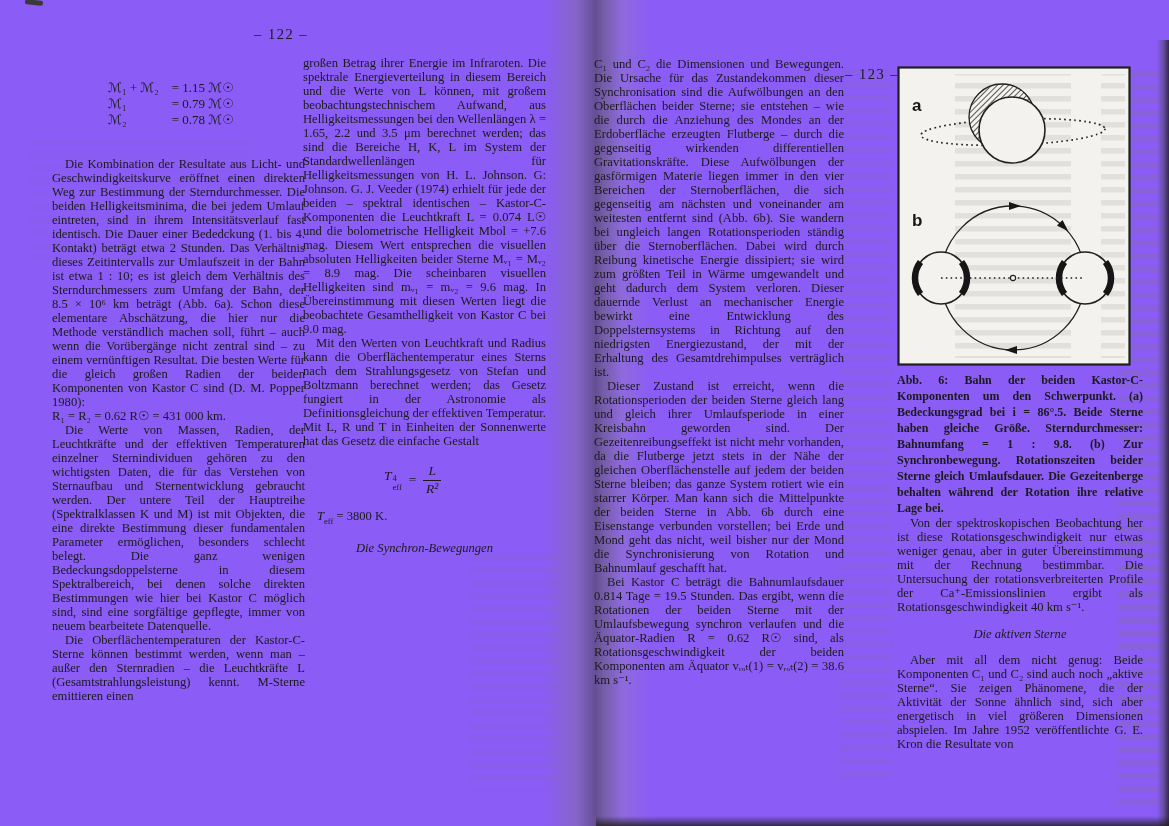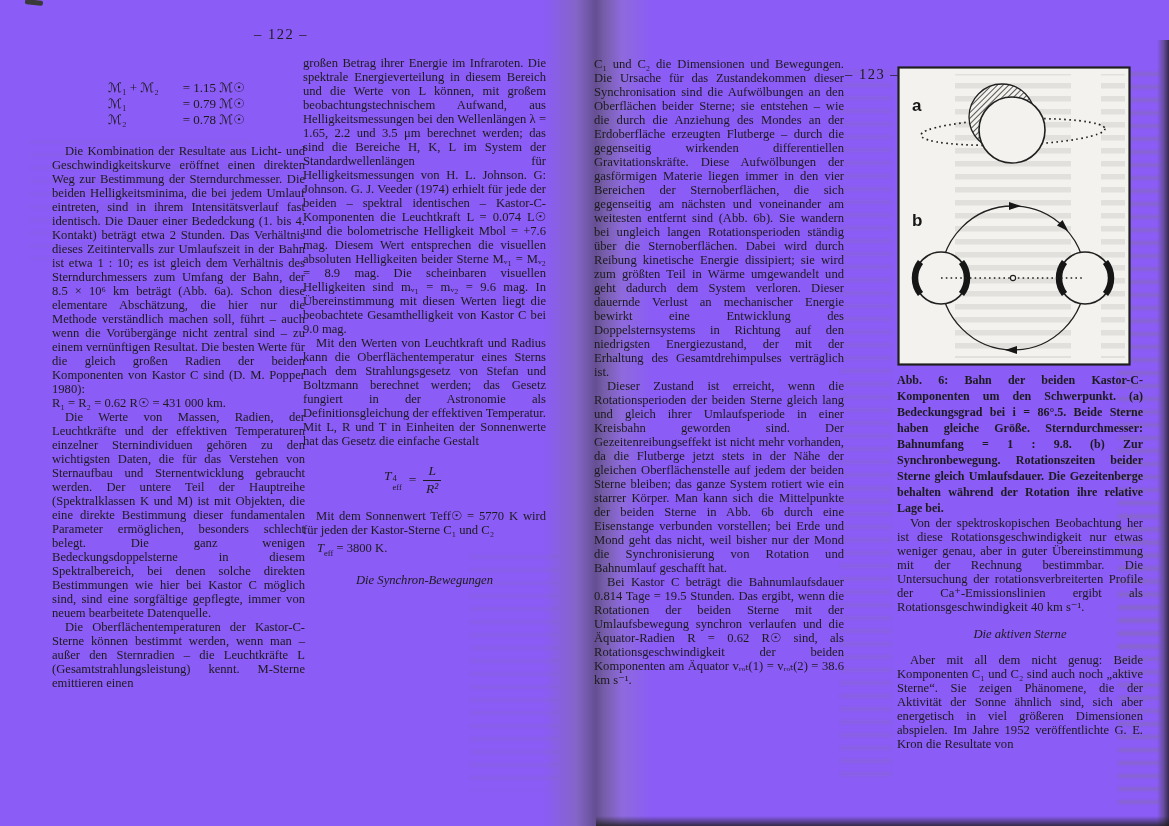--- a/index.html
+++ b/index.html
@@ -18,22 +18,22 @@
     background:linear-gradient(180deg, rgba(0,0,0,0), rgba(30,29,27,.8));}
   .mark-tl{position:absolute;left:25px;top:0;width:18px;height:5px;background:#3a3a38;
     transform:rotate(6deg);border-radius:2px;}
   .bleed{position:absolute;pointer-events:none;filter:blur(.8px);
     background:repeating-linear-gradient(180deg, rgba(125,122,116,.55) 0 4.5px, rgba(0,0,0,0) 4.5px 13px);}
   
   .pagenum{position:absolute;top:26px;font-size:14.5px;letter-spacing:1.5px;}
   .col{position:absolute;text-align:justify;font-size:12.6px;line-height:14px;overflow-wrap:break-word;}
   .col p{margin:0;}
   .col p.ind{text-indent:13px;}
-  .eqblock{margin:6px 0 16px 56px;font-size:13px;line-height:16px;display:grid;
-    grid-template-columns:max-content max-content;column-gap:24px;}
+  .eqblock{margin:6px 0 29px 56px;font-size:13px;line-height:16px;display:grid;
+    grid-template-columns:max-content max-content;column-gap:13px;}
   .eqline{margin:12px 0 12px 2px;}
   .displayeq{display:flex;align-items:center;justify-content:center;gap:7px;
     margin:15px 24px 13px 0;font-size:13.5px;}
   .var{font-style:italic;}
   .ss{display:inline-flex;flex-direction:column;align-items:flex-start;font-size:8.5px;
     line-height:8.5px;transform:translateY(1px);margin-left:1px;}
   .frac{display:inline-flex;flex-direction:column;align-items:center;line-height:1.15;}
   .fr-num{border-bottom:1.2px solid #1b1b1b;padding:0 5px 1px;}
   .teffline{margin:4px 0 2px 14px;}
   .teffline sub{font-size:8.5px;}
@@ -80,21 +80,20 @@
       <span><span class="var">T</span><span class="ss">
             <span>4</span>
             <span>eff</span>
           </span></span>
       <span>=</span>
       <span class="frac">
           <span class="fr-num var">L</span>
           <span class="var">R²</span>
         </span>
     </div>
-    <p class="ind">Mit dem Sonnenwert Teff☉ = 5770 K wird für jeden der Kastor-Sterne C₁ und C₂</p>
     <div class="teffline"><span class="var">T</span><sub>eff</sub><span> = 3800 K.</span></div>
     <div class="subheading">Die Synchron-Bewegungen</div>
   </div>
 
   <div class="pagenum" style="left:845px;margin-top:40px;">– 123 –</div>
 
   <div class="col" style="left:594px;top:57px;width:250px;">
     <p>C₁ und C₂ die Dimensionen und Bewegungen. Die Ursache für das Zustandekommen dieser Synchronisation sind die Aufwölbungen an den Oberflächen beider Sterne; sie entstehen – wie die durch die Anziehung des Mondes an der Erdoberfläche erzeugten Flutberge – durch die gegenseitig wirkenden differentiellen Gravitationskräfte. Diese Aufwölbungen der gasförmigen Materie liegen immer in den vier Bereichen der Sternoberflächen, die sich gegenseitig am nächsten und voneinander am weitesten entfernt sind (Abb. 6b). Sie wandern bei ungleich langen Rotationsperioden ständig über die Sternoberflächen. Dabei wird durch Reibung kinetische Energie dissipiert; sie wird zum größten Teil in Wärme umgewandelt und geht dadurch dem System verloren. Dieser dauernde Verlust an mechanischer Energie bewirkt eine Entwicklung des Doppelsternsystems in Richtung auf den niedrigsten Energiezustand, der mit der Erhaltung des Gesamtdrehimpulses verträglich ist.</p>
     <p class="ind">Dieser Zustand ist erreicht, wenn die Rotationsperioden der beiden Sterne gleich lang und gleich ihrer Umlaufsperiode in einer Kreisbahn geworden sind. Der Gezeitenreibungseffekt ist nicht mehr vorhanden, da die Flutberge jetzt stets in der Nähe der gleichen Oberflächenstelle auf jedem der beiden Sterne bleiben; das ganze System rotiert wie ein starrer Körper. Man kann sich die Mittelpunkte der beiden Sterne in Abb. 6b durch eine Eisenstange verbunden vorstellen; bei Erde und Mond geht das nicht, weil bisher nur der Mond die Synchronisierung von Rotation und Bahnumlauf geschafft hat.</p>
     <p class="ind">Bei Kastor C beträgt die Bahnumlaufsdauer 0.814 Tage = 19.5 Stunden. Das ergibt, wenn die Rotationen der beiden Sterne mit der Umlaufsbewegung synchron verlaufen und die Äquator-Radien R = 0.62 R☉ sind, als Rotationsgeschwindigkeit der beiden Komponenten am Äquator vᵣₒₜ(1) = vᵣₒₜ(2) = 38.6 km s⁻¹.</p>

